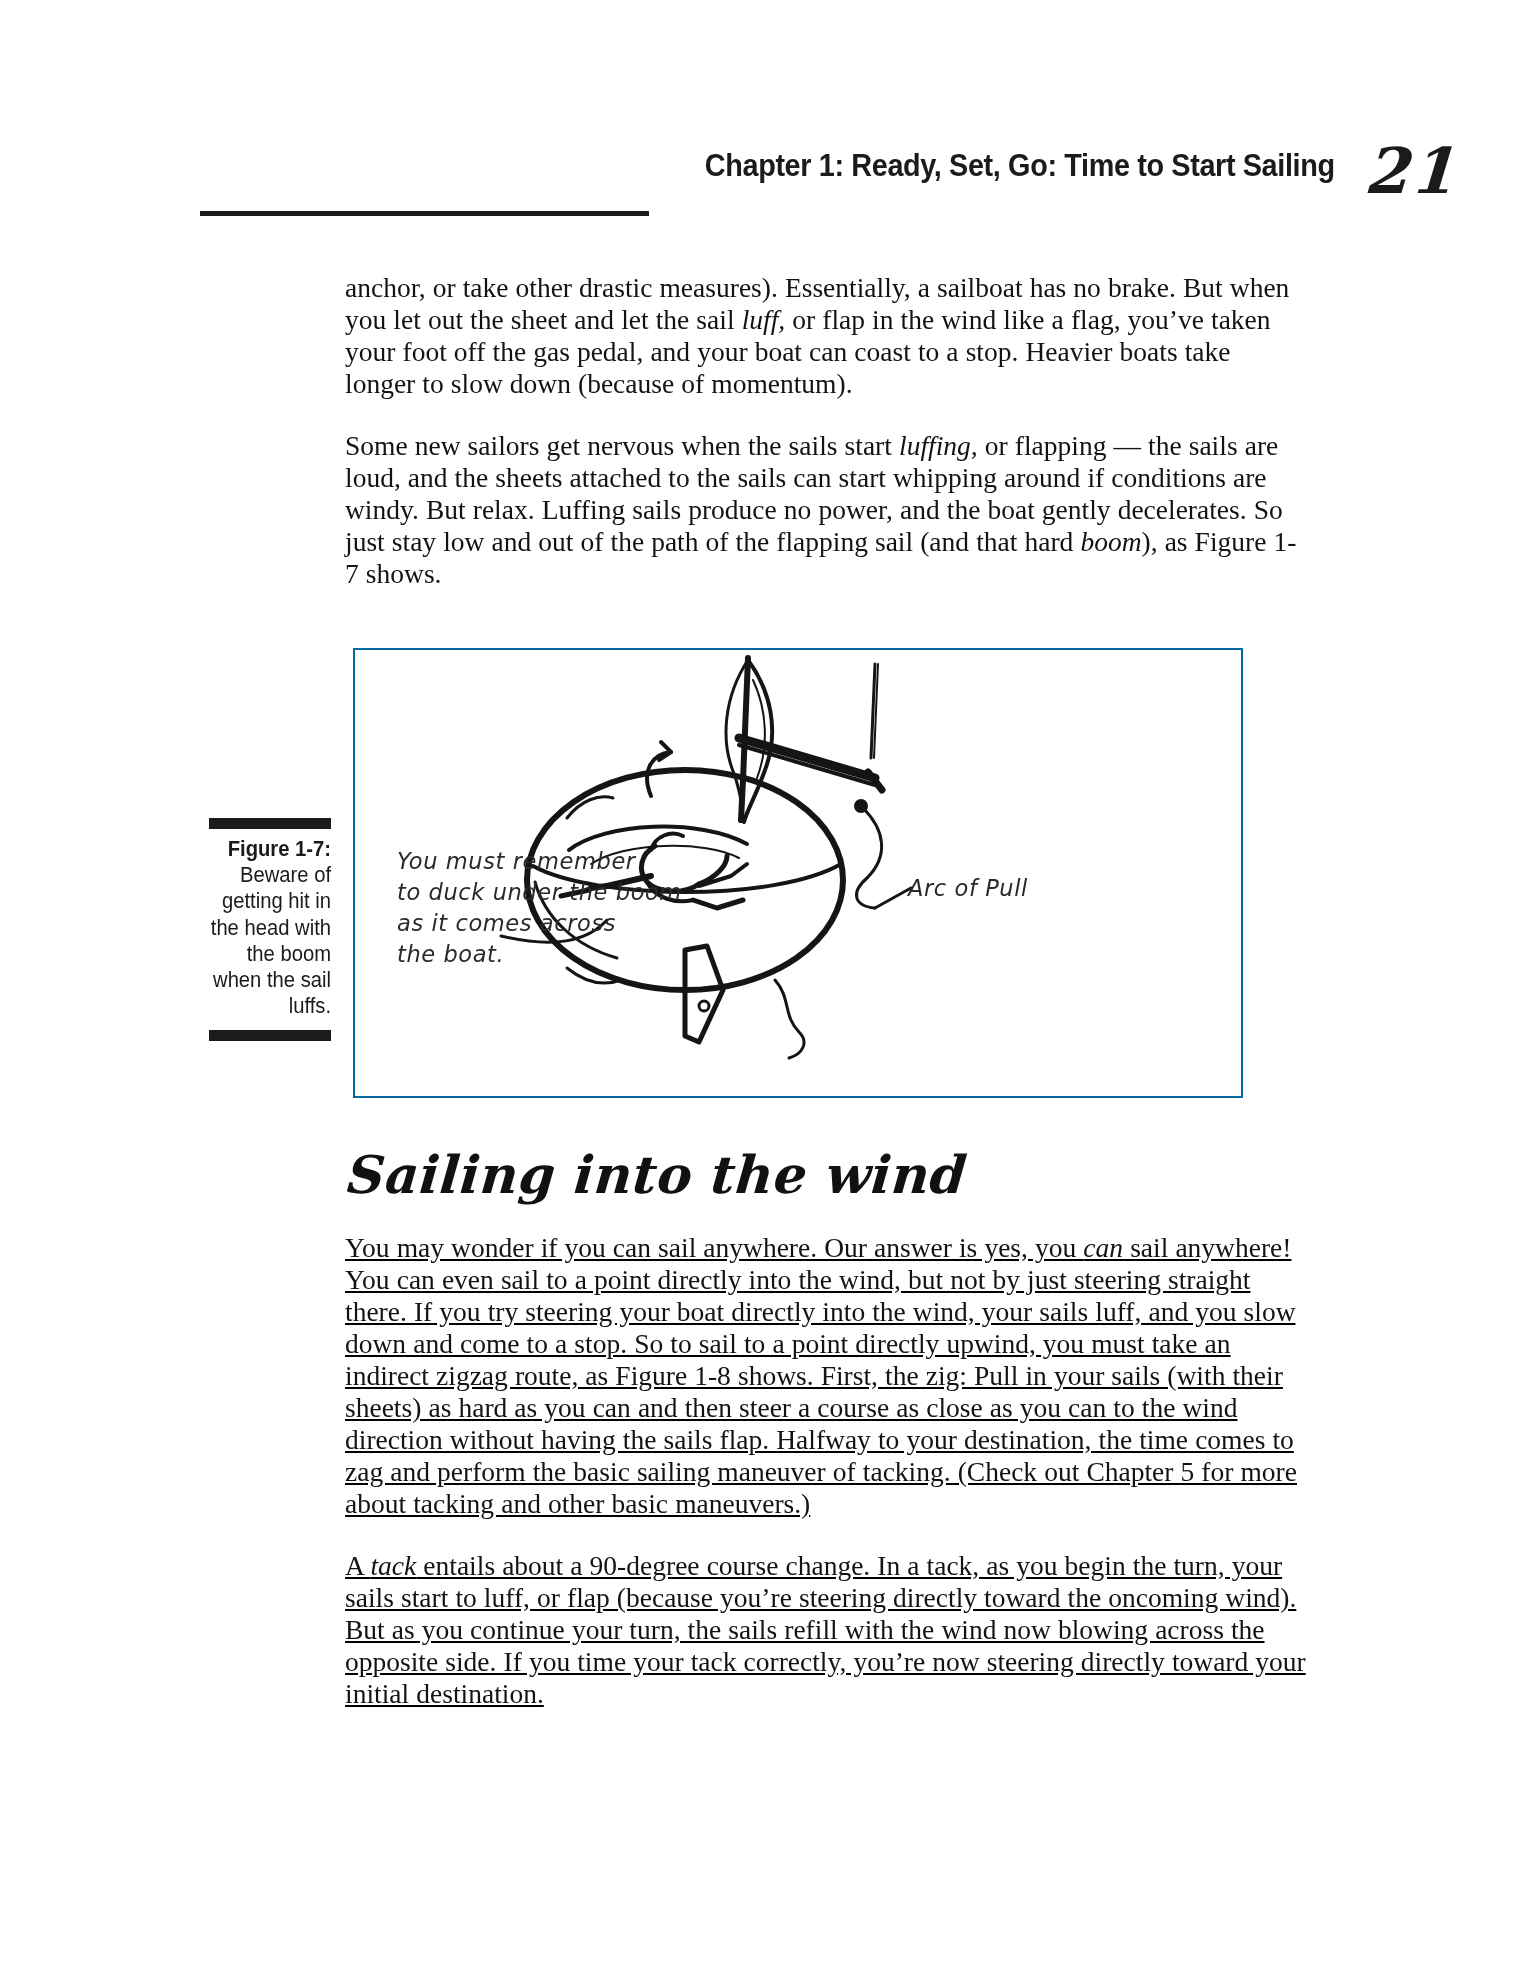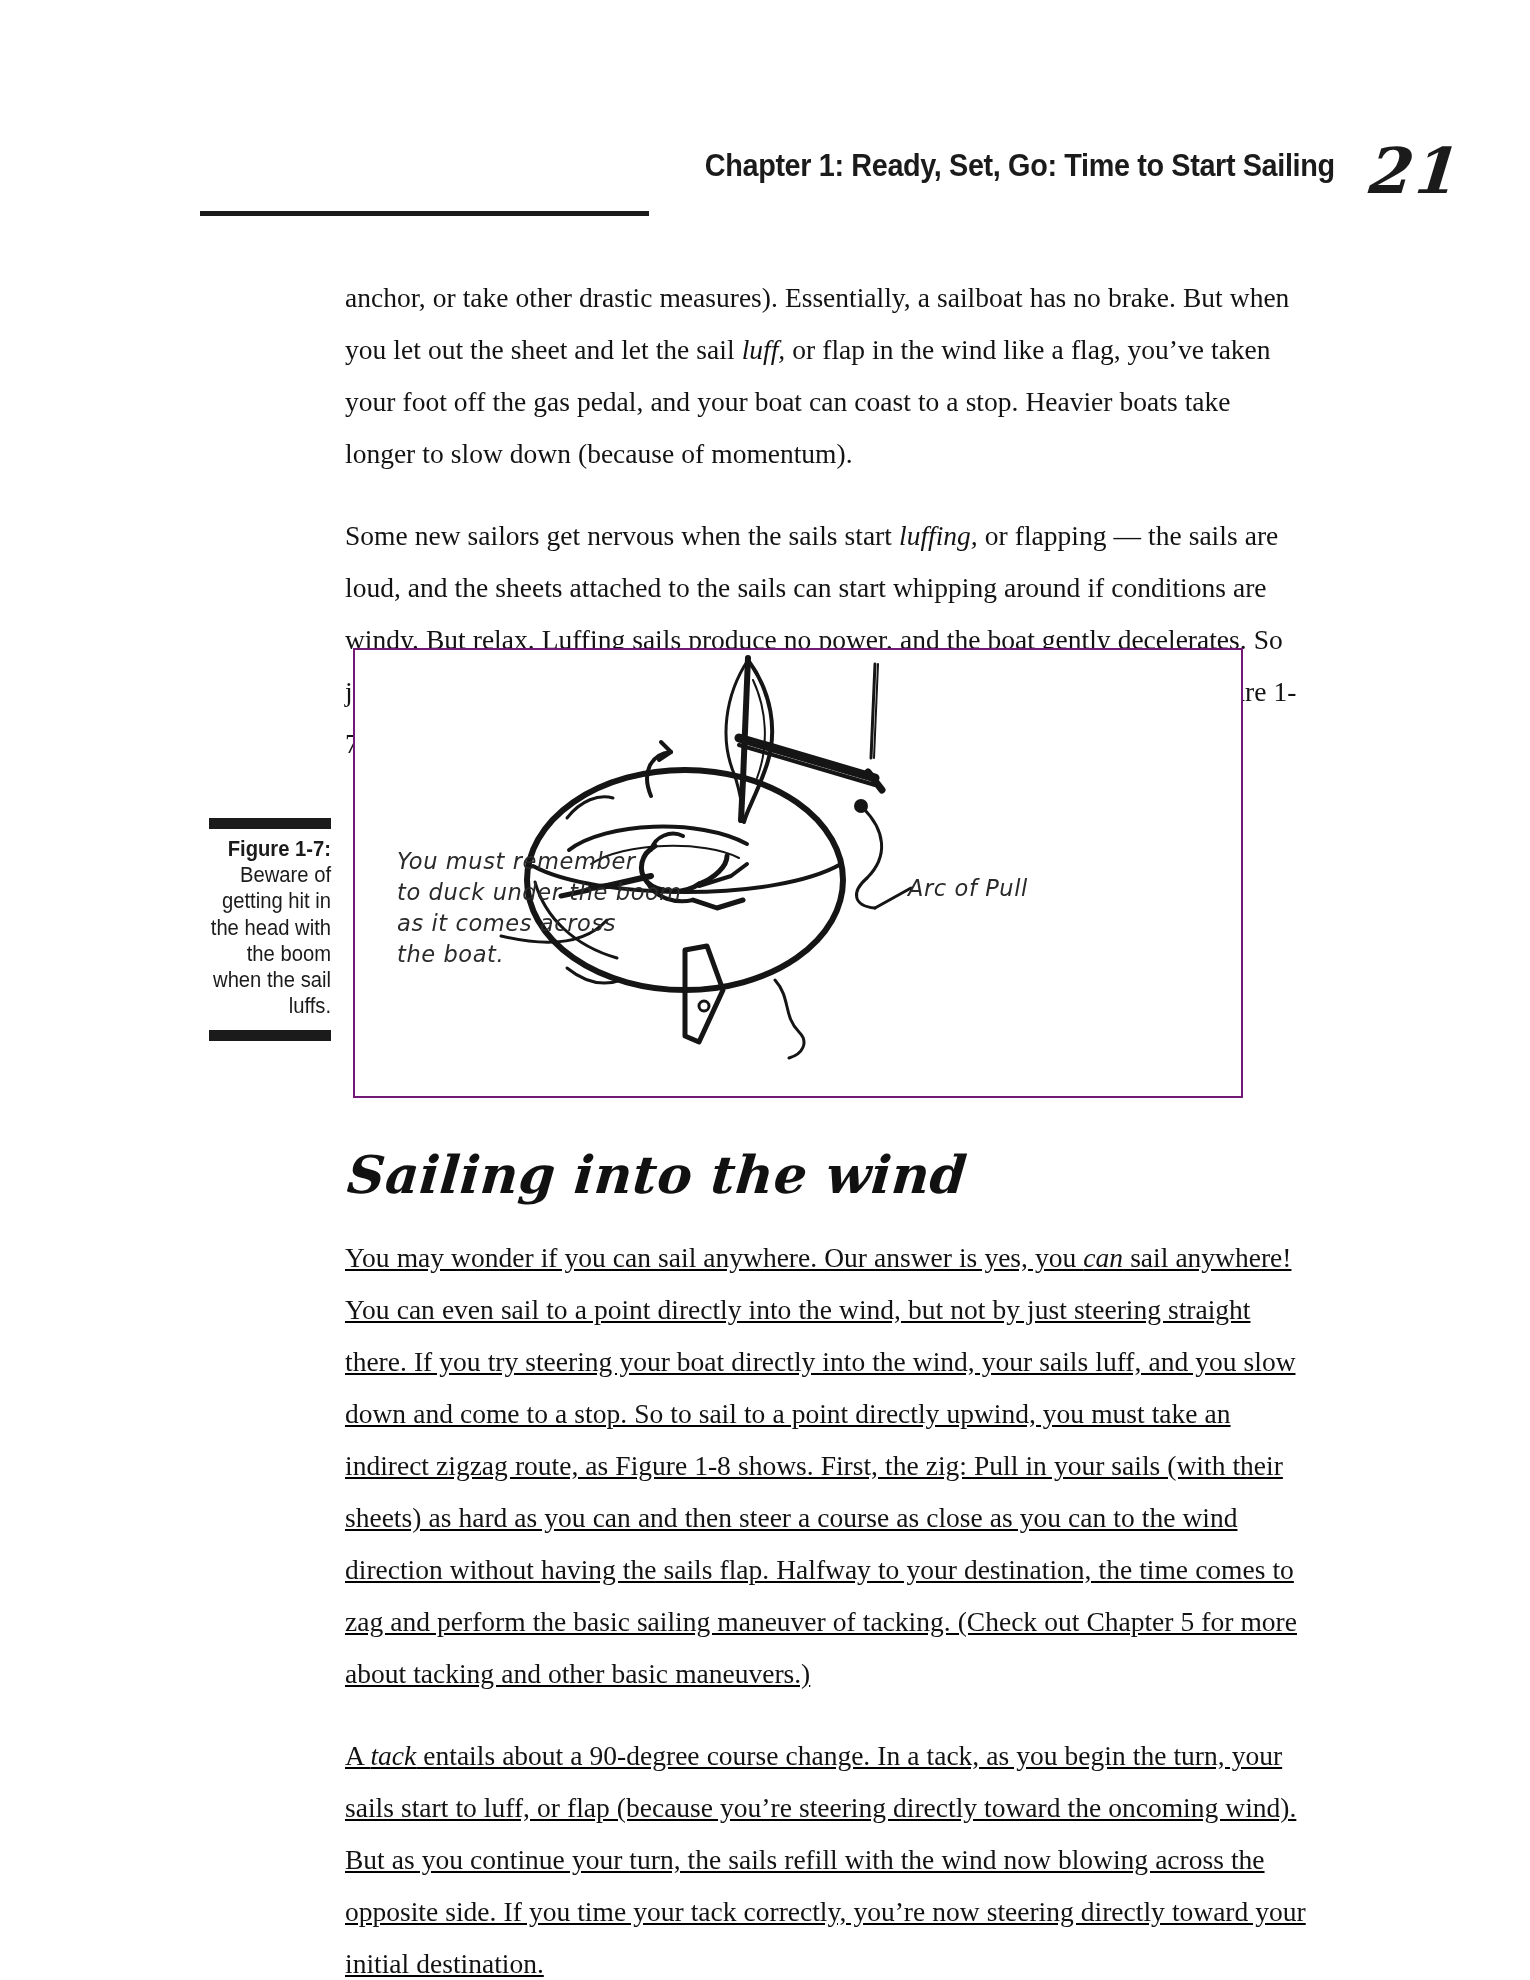--- a/index.html
+++ b/index.html
@@ -63,21 +63,21 @@
   
   .body-col {
     position: absolute;
     left: 345px;
     top: 272px;
     width: 960px;
   }
   p.body {
     margin: 0 0 30px 0;
     font-size: 27.5px;
-    line-height: 52px;
+    line-height: 32px;
     color: #131313;
     text-align: left;
     word-spacing: 0.2px;
   }
   p.body.last { margin-bottom: 15px; }
   em.it { font-style: italic; }
 
   
   .figure-wrap {
     position: absolute;
@@ -85,21 +85,21 @@
     top: 648px;
     width: 1110px;
     height: 325px;
   }
   .figure-box {
     position: absolute;
     left: 155px;
     top: 0px;
     width: 890px;
     height: 450px;
-    border: 2px solid #701a75;
+    border: 2px solid #0369a1;
     box-sizing: border-box;
     background: #fff;
     overflow: hidden;
   }
   .cap-block {
     position: absolute;
     left: 0px;
     top: 170px;
     width: 133px;
     text-align: right;

